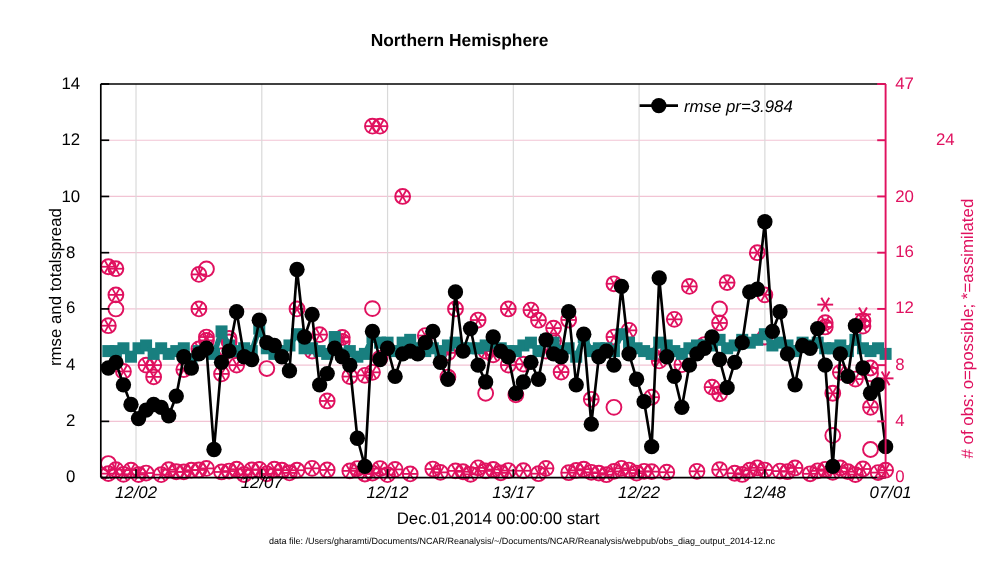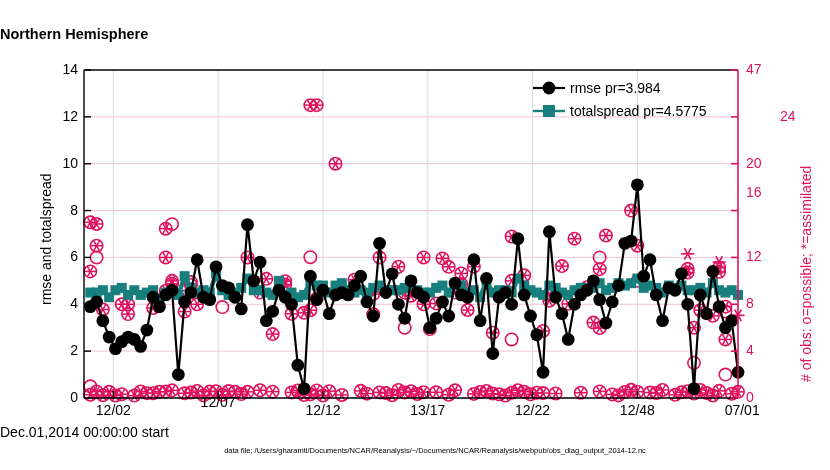--- a/index.html
+++ b/index.html
@@ -18,21 +18,21 @@
     position: absolute;
     left: 0; top: 0;
     width: 830px;
     height: 470px;
   }
   .title-block {
     position: absolute;
     left: 0;
     top: 24px;
     width: 766px;
-    text-align: left;
+    text-align: center;
     pointer-events: none;
   }
   .title-line {
     font-size: 14.5px;
     font-weight: bold;
     color: #000000;
     line-height: 20px;
     letter-spacing: 0px;
   }
   .axis-label-left {
@@ -49,71 +49,74 @@
     font-size: 14px;
     transform: rotate(-90deg);
     transform-origin: left top;
     white-space: nowrap;
   }
   .xlabel {
     position: absolute;
     left: 0;
     top: 424px;
     width: 830px;
+    text-align: center;
     font-size: 14px;
     color: #000000;
   }
   .footer-note {
     position: absolute;
     left: 0;
     top: 446px;
     width: 830px;
     text-align: center;
     font-size: 7.5px;
     color: #000000;
     padding-left: 20px;
   }
   .tick-label-left {
     position: absolute;
     font-size: 14px;
     color: #000000;
-    text-align: right;
+    text-align: center;
     white-space: nowrap;
   }
   .tick-label-right {
     position: absolute;
     font-size: 14px;
     color: #e0115f;
     text-align: left;
     white-space: nowrap;
   }
   .tick-label-x {
     position: absolute;
     font-size: 14px;
     color: #000000;
     text-align: center;
     white-space: nowrap;
+    font-style: italic;
   }
   .legend-box {
     position: absolute;
     left: 532px;
     top: 76px;
     width: 200px;
     height: 46px;
   }
   .legend-row {
     display: flex;
     align-items: center;
     height: 23px;
   }
   .legend-text {
     font-size: 14px;
     color: #000000;
     margin-left: 4px;
     white-space: nowrap;
+    font-style: italic;
   }
 </style>
 </head>
 <body>
 
 <div id="figure">
 
   <div class="title-block">
     <div class="title-line">Northern Hemisphere</div>
   </div>
@@ -1031,43 +1034,36 @@
       <div class="tick-label-left" style="left: 40px; top: 295.286px; width: 38px;">4</div>
       <div class="tick-label-left" style="left: 40px; top: 248.429px; width: 38px;">6</div>
       <div class="tick-label-left" style="left: 40px; top: 201.571px; width: 38px;">8</div>
       <div class="tick-label-left" style="left: 40px; top: 154.714px; width: 38px;">10</div>
       <div class="tick-label-left" style="left: 40px; top: 107.857px; width: 38px;">12</div>
       <div class="tick-label-left" style="left: 40px; top: 61px; width: 38px;">14</div>
       <div class="tick-label-right" style="left: 746px; top: 389px; width: 40px;">0</div>
       <div class="tick-label-right" style="left: 746px; top: 342.143px; width: 40px;">4</div>
       <div class="tick-label-right" style="left: 746px; top: 295.286px; width: 40px;">8</div>
       <div class="tick-label-right" style="left: 746px; top: 248.429px; width: 40px;">12</div>
-      <div class="tick-label-right" style="left: 746px; top: 184px; width: 40px;">16</div>
+      <div class="tick-label-right" style="left: 746px; top: 201px; width: 40px;">16</div>
       <div class="tick-label-right" style="left: 746px; top: 154.714px; width: 40px;">20</div>
       <div class="tick-label-right" style="left: 780px; top: 107.857px; width: 40px;">24</div>
       <div class="tick-label-right" style="left: 746px; top: 61px; width: 40px;">47</div>
       <div class="tick-label-x" style="left: 83.3462px; top: 402px; width: 60px;">12/02</div>
       <div class="tick-label-x" style="left: 188.154px; top: 394px; width: 60px;">12/07</div>
       <div class="tick-label-x" style="left: 292.962px; top: 402px; width: 60px;">12/12</div>
       <div class="tick-label-x" style="left: 397.769px; top: 402px; width: 60px;">13/17</div>
       <div class="tick-label-x" style="left: 502.577px; top: 402px; width: 60px;">12/22</div>
       <div class="tick-label-x" style="left: 607.385px; top: 402px; width: 60px;">12/48</div>
       <div class="tick-label-x" style="left: 712.192px; top: 402px; width: 60px;">07/01</div>
     </div>
 
   <div class="legend-box">
     <div class="legend-row">
       <svg width="34" height="20">
         <line x1="1" y1="10" x2="33" y2="10" stroke="#000000" stroke-width="2.2"></line>
         <circle cx="17" cy="10" r="6.4" fill="#000000"></circle>
       </svg>
       <span class="legend-text">rmse pr=3.984</span>
     </div>
-    <div class="legend-row">
-      <svg width="34" height="20">
-        <line x1="1" y1="10" x2="33" y2="10" stroke="#187f7f" stroke-width="2.4"></line>
-        <rect x="11" y="4" width="12" height="12" fill="#187f7f"></rect>
-      </svg>
-      <span class="legend-text">totalspread pr=4.5775</span>
-    </div>
   </div>
 
 </div>
 
 </body></html>

